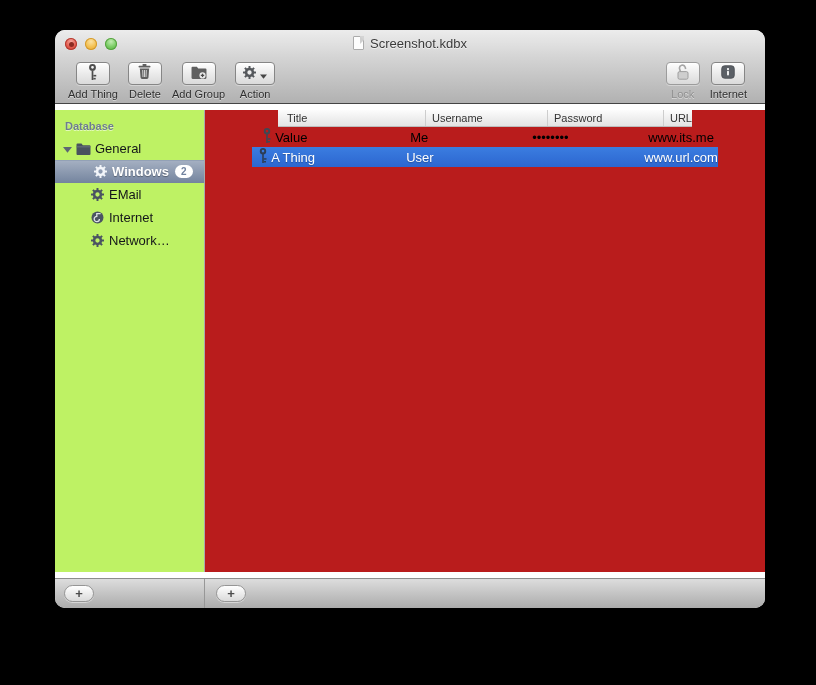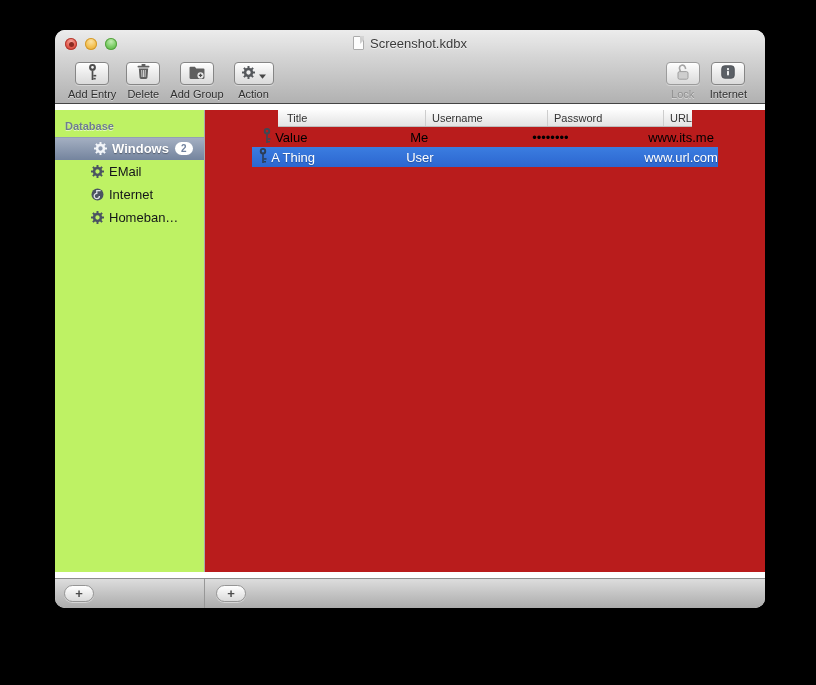--- a/index.html
+++ b/index.html
@@ -161,21 +161,21 @@
             <svg viewBox="0 0 10 15" width="11" height="16">
               <g fill="#4d4d4d">
                 <path fill-rule="evenodd" d="M5 0 A3.2 3.2 0 1 0 5 6.4 A3.2 3.2 0 1 0 5 0 Z M5 1.8 A1.3 1.3 0 1 1 5 4.4 A1.3 1.3 0 1 1 5 1.8 Z"></path>
                 <rect x="4.2" y="6" width="1.6" height="9"></rect>
                 <rect x="5.8" y="10.2" width="2.7" height="1.5"></rect>
                 <rect x="5.8" y="13" width="2.2" height="1.5"></rect>
               </g>
             </svg>
           </span>
         </div>
-        <div class="tb-label">Add Entry</div>
+        <div class="tb-label">Add Thing</div>
       </div>
 
       <div class="tb-item">
         <div class="tb-btn">
           <span>
             <svg viewBox="0 0 13 15" width="13" height="15">
               <g fill="#5f5f5f">
                 <rect x="4.4" y="0" width="4.2" height="2" rx="1"></rect>
                 <rect x="0.5" y="1.7" width="12" height="1.8" rx="0.9"></rect>
                 <path d="M1.8 4.5 h9.4 l-0.75 9 a1.5 1.5 0 0 1 -1.5 1.4 H4.05 a1.5 1.5 0 0 1 -1.5 -1.4 Z"></path>
@@ -260,20 +260,34 @@
         <div class="tb-label">Internet</div>
       </div>
     </div>
   </div>
 
   <div class="main">
 
     <div class="sidebar">
       <div class="sb-header">Database</div>
 
+      <div class="sb-row root">
+        <span class="disc">
+          <svg viewBox="0 0 9 7" width="9" height="7">
+              <polygon points="0,1 9,1 4.5,6.8" fill="#5d6673"></polygon>
+            </svg>
+        </span>
+        <span class="sb-icon">
+          <svg viewBox="0 0 15 12" width="15" height="12">
+            <path fill="#49525e" d="M0.5 1.6 a1 1 0 0 1 1 -1 h4 l1.3 1.6 h6.7 a1 1 0 0 1 1 1 V11 a1 1 0 0 1 -1 1 h-12 a1 1 0 0 1 -1 -1 Z"></path>
+            <rect x="0.5" y="3.4" width="14" height="0.9" fill="#6c7582"></rect>
+          </svg>
+        </span>
+        <span>General</span>
+      </div>
 
       <div class="sb-row child selected">
         <span class="sb-icon">
           <svg viewBox="0 0 12 12" width="13" height="13">
             <g fill="#f2f5f9">
               <rect x="5.1" y="0" width="1.8" height="3"></rect>
               <rect x="5.1" y="9" width="1.8" height="3"></rect>
               <rect x="5.1" y="0" width="1.8" height="3" transform="rotate(45 6 6)"></rect>
               <rect x="5.1" y="9" width="1.8" height="3" transform="rotate(45 6 6)"></rect>
               <rect x="5.1" y="0" width="1.8" height="3" transform="rotate(90 6 6)"></rect>
@@ -327,21 +341,21 @@
               <rect x="5.1" y="0" width="1.8" height="3" transform="rotate(45 6 6)"></rect>
               <rect x="5.1" y="9" width="1.8" height="3" transform="rotate(45 6 6)"></rect>
               <rect x="5.1" y="0" width="1.8" height="3" transform="rotate(90 6 6)"></rect>
               <rect x="5.1" y="9" width="1.8" height="3" transform="rotate(90 6 6)"></rect>
               <rect x="5.1" y="0" width="1.8" height="3" transform="rotate(135 6 6)"></rect>
               <rect x="5.1" y="9" width="1.8" height="3" transform="rotate(135 6 6)"></rect>
               <path fill-rule="evenodd" d="M6 1.6 A4.4 4.4 0 1 0 6 10.4 A4.4 4.4 0 1 0 6 1.6 Z M6 4 A2 2 0 1 1 6 8 A2 2 0 1 1 6 4 Z"></path>
             </g>
           </svg>
         </span>
-        <span>Homeban…</span>
+        <span>Network…</span>
       </div>
     </div>
 
     <div class="content">
       <div class="thead">
         <div class="th col-title">Title</div>
         <div class="th col-user">Username</div>
         <div class="th col-pass">Password</div>
         <div class="th col-url">URL</div>
       </div>

